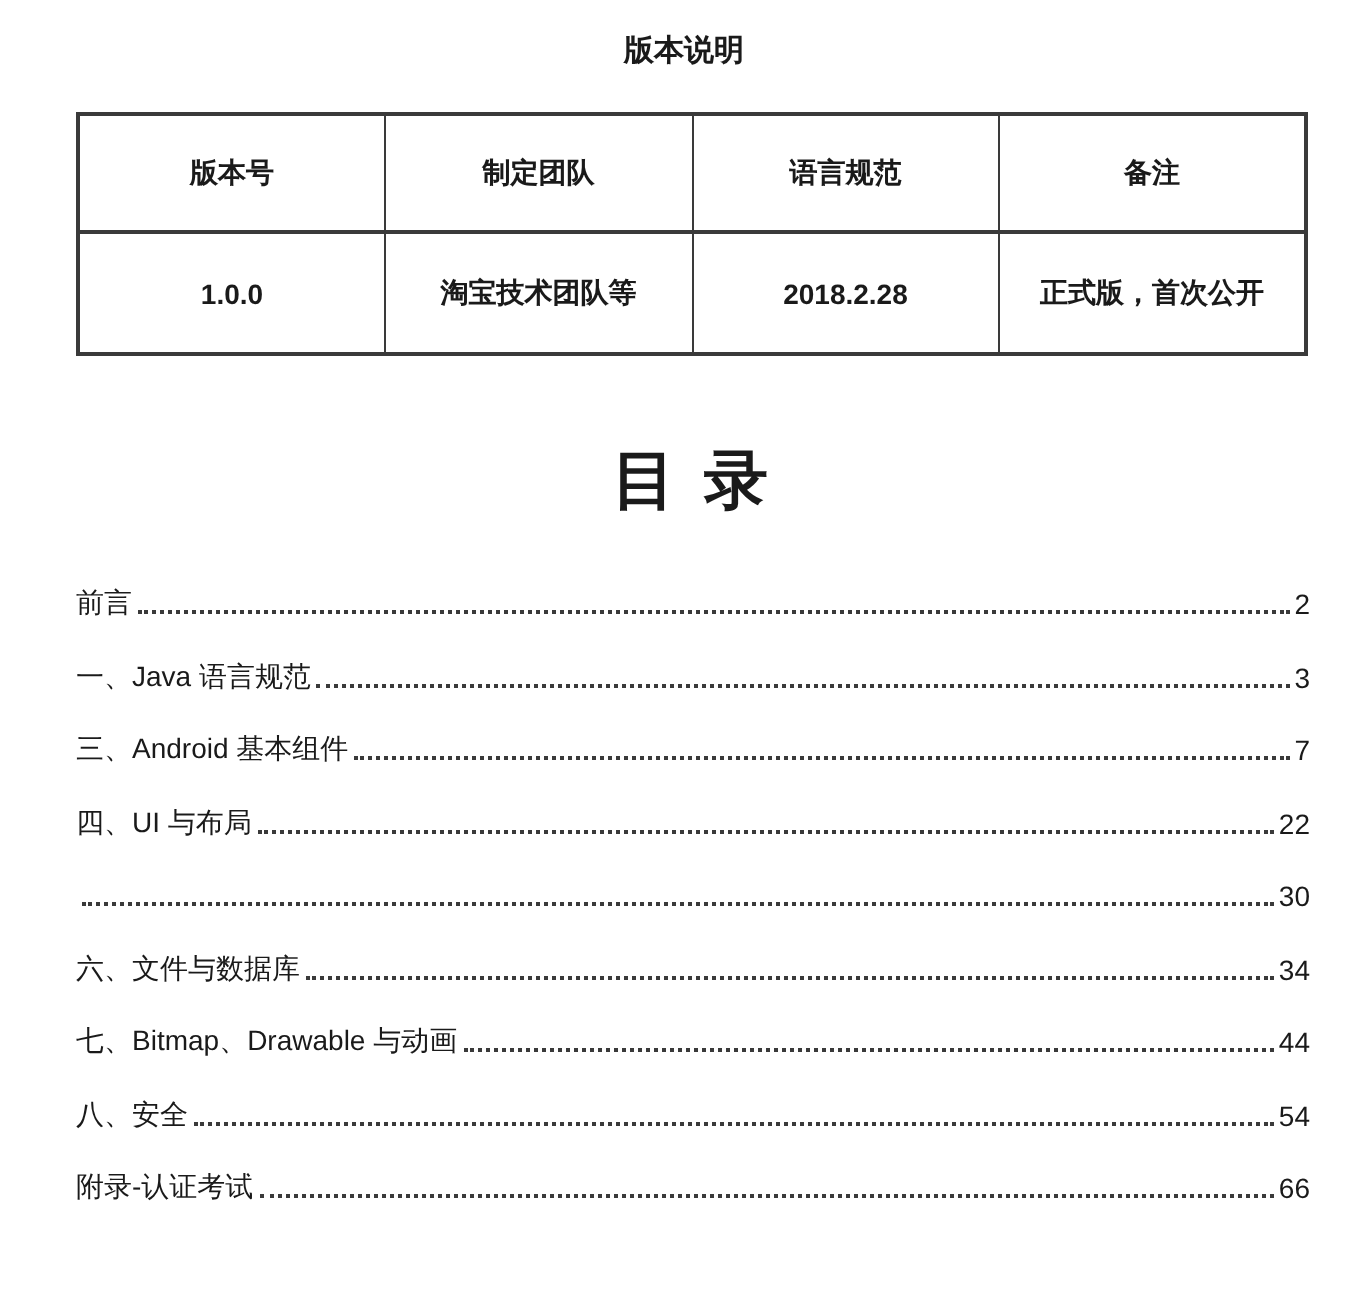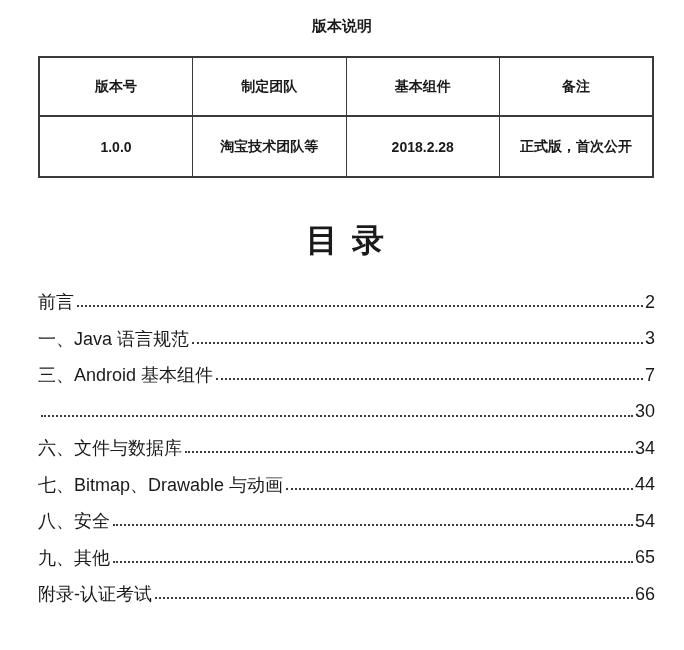--- a/index.html
+++ b/index.html
@@ -58,21 +58,21 @@
     padding-left:20px; 
   }
 
   .toc-list{
     margin:22px 29px 0 38px;
   }
   .toc-item{
     display:flex;
     align-items:center;
     height:36.5px;
-    font-size:18px;
+    font-size:14px;
     cursor:pointer;
     justify-content:space-between;
   }
   .toc-label{
     white-space:nowrap;
     font-weight:400;
   }
   .toc-leader{
     flex:1;
     height:0;
@@ -91,21 +91,21 @@
 
 <div class="doc-page">
 
   <div class="version-title">版本说明</div>
 
   <table class="version-table">
     <thead>
       <tr>
           <th>版本号</th>
           <th>制定团队</th>
-          <th>基本组件</th>
+          <th>语言规范</th>
           <th>备注</th>
         </tr>
     </thead>
     <tbody>
         <tr>
           <td>1.0.0</td>
           <td>淘宝技术团队等</td>
           <td>2018.2.28</td>
           <td>正式版，首次公开</td>
         </tr>
@@ -124,43 +124,43 @@
         <span class="toc-label">一、Java 语言规范</span>
         <span class="toc-leader"></span>
         <span class="toc-page">3</span>
       </div>
       <div class="toc-item">
         <span class="toc-label">三、Android 基本组件</span>
         <span class="toc-leader"></span>
         <span class="toc-page">7</span>
       </div>
       <div class="toc-item">
+        <span class="toc-label">四、UI 与布局</span>
+        <span class="toc-leader"></span>
+        <span class="toc-page">22</span>
+      </div>
+      <div class="toc-item">
         <span class="toc-leader"></span>
         <span class="toc-page">30</span>
       </div>
       <div class="toc-item">
         <span class="toc-label">六、文件与数据库</span>
         <span class="toc-leader"></span>
         <span class="toc-page">34</span>
       </div>
       <div class="toc-item">
         <span class="toc-label">七、Bitmap、Drawable 与动画</span>
         <span class="toc-leader"></span>
         <span class="toc-page">44</span>
       </div>
       <div class="toc-item">
         <span class="toc-label">八、安全</span>
         <span class="toc-leader"></span>
         <span class="toc-page">54</span>
       </div>
       <div class="toc-item">
-        <span class="toc-label">九、其他</span>
-        <span class="toc-leader"></span>
-        <span class="toc-page">65</span>
-      </div>
-      <div class="toc-item">
         <span class="toc-label">附录-认证考试</span>
         <span class="toc-leader"></span>
         <span class="toc-page">66</span>
       </div>
     </nav>
 
 </div>
 
 </body></html>

